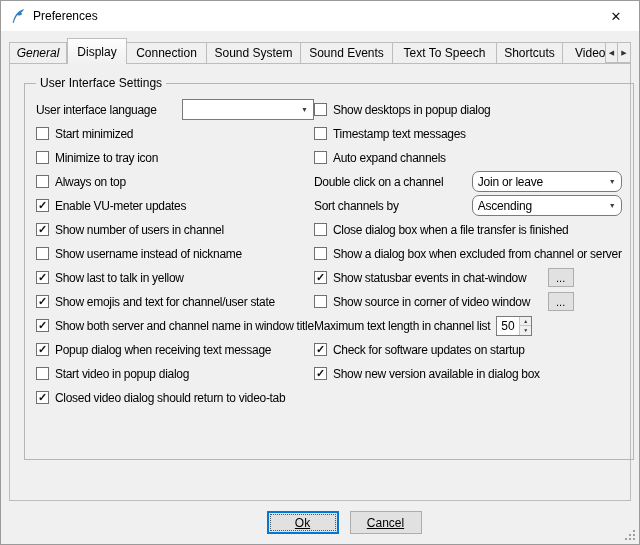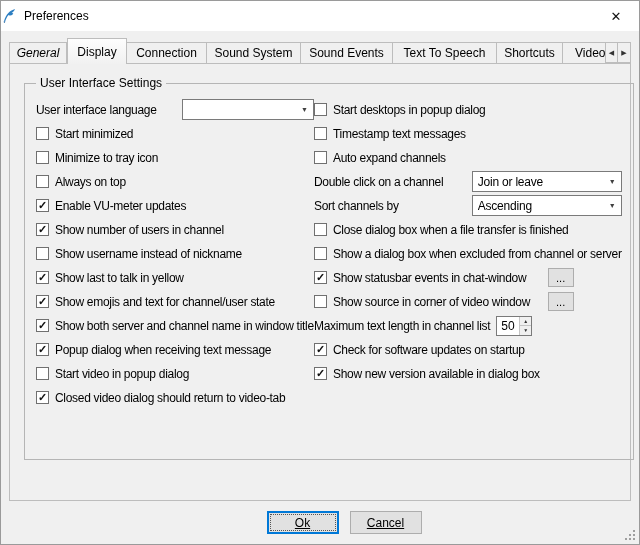--- a/index.html
+++ b/index.html
@@ -4,21 +4,21 @@
 <style>
   * { box-sizing: border-box; margin: 0; padding: 0; }
   html, body { width: 640px; height: 545px; }
   body { font-family: "Liberation Sans", sans-serif; font-size: 12px; color: #000; background: #fff; }
 
   .window { width: 640px; height: 545px; border: 1px solid #9a9a9a; background: #f0f0f0;
             display: flex; flex-direction: column; position: relative; overflow: hidden; }
 
   
   .titlebar { height: 30px; background: #ffffff; display: flex; align-items: center;
-              flex: 0 0 auto; text-align: center; }
+              padding-left: 9px; flex: 0 0 auto; text-align: center; }
   .app-icon { width: 16px; height: 16px; display: flex; flex: 0 0 auto; }
   .title-text { margin-left: 7px; white-space: nowrap; }
   .close-btn { margin-left: auto; width: 46px; height: 30px; display: flex;
                align-items: center; justify-content: center; font-size: 13px; color: #111; }
 
   
   .tabs-area { position: relative; z-index: 2; padding: 6px 8px 0; height: 32px; flex: 0 0 auto; }
   .tabstrip { display: flex; align-items: flex-end; height: 26px; }
   .tab { height: 21px; display: flex; align-items: center; justify-content: center;
          background: #f0f0f0; border: 1px solid #bdbdbd; border-bottom: none; border-left: none;
@@ -49,21 +49,21 @@
   .tick { display: none; font-size: 11px; font-weight: 700; line-height: 11px; color: #111; }
   .cb.checked .tick { display: block; }
   .cb-label, .field-label { letter-spacing: -0.3px; white-space: nowrap; }
 
   .combo { height: 21px; border: 1px solid #7a7a7a; background: #fff; display: flex;
            align-items: center; padding-left: 5px; overflow: hidden; }
   .combo-value { flex: 1; white-space: nowrap; overflow: hidden; letter-spacing: -0.2px; }
   .combo-arrow { width: 17px; flex: 0 0 auto; display: flex; align-items: center;
                  justify-content: center; font-size: 7px; color: #404040; }
   .combo-lang { width: 132px; margin-left: auto; }
-  .combo-right { width: 150px; margin-left: auto; }
+  .combo-right { width: 150px; margin-left: auto; border-radius: 7px; }
 
   .browse-btn { width: 26px; height: 19px; margin-left: auto; margin-right: 48px;
                 background: #e1e1e1; border: 1px solid #adadad; display: flex;
                 align-items: center; justify-content: center; font-size: 11px; line-height: 8px; }
 
   .spinbox { width: 36px; height: 20px; border: 1px solid #7a7a7a; background: #fff;
              margin-left: 6px; display: flex; }
   .spin-value { flex: 1; display: flex; align-items: center; padding-left: 4px; }
   .spin-arrows { width: 12px; display: flex; flex-direction: column; border-left: 1px solid #c5c5c5; }
   .spin-up, .spin-down { flex: 1; display: flex; align-items: center; justify-content: center;
@@ -190,21 +190,21 @@
                 <span class="tick">✓</span>
               </span>
             <span class="cb-label">Closed video dialog should return to video-tab</span>
           </div>
         </div>
 
         <div class="col-right">
 
           <div class="row">
             <span class="cb"></span>
-            <span class="cb-label">Start desktops in popup dialog</span>
+            <span class="cb-label">Show desktops in popup dialog</span>
           </div>
           <div class="row">
             <span class="cb"></span>
             <span class="cb-label">Timestamp text messages</span>
           </div>
           <div class="row">
             <span class="cb"></span>
             <span class="cb-label">Auto expand channels</span>
           </div>
 

